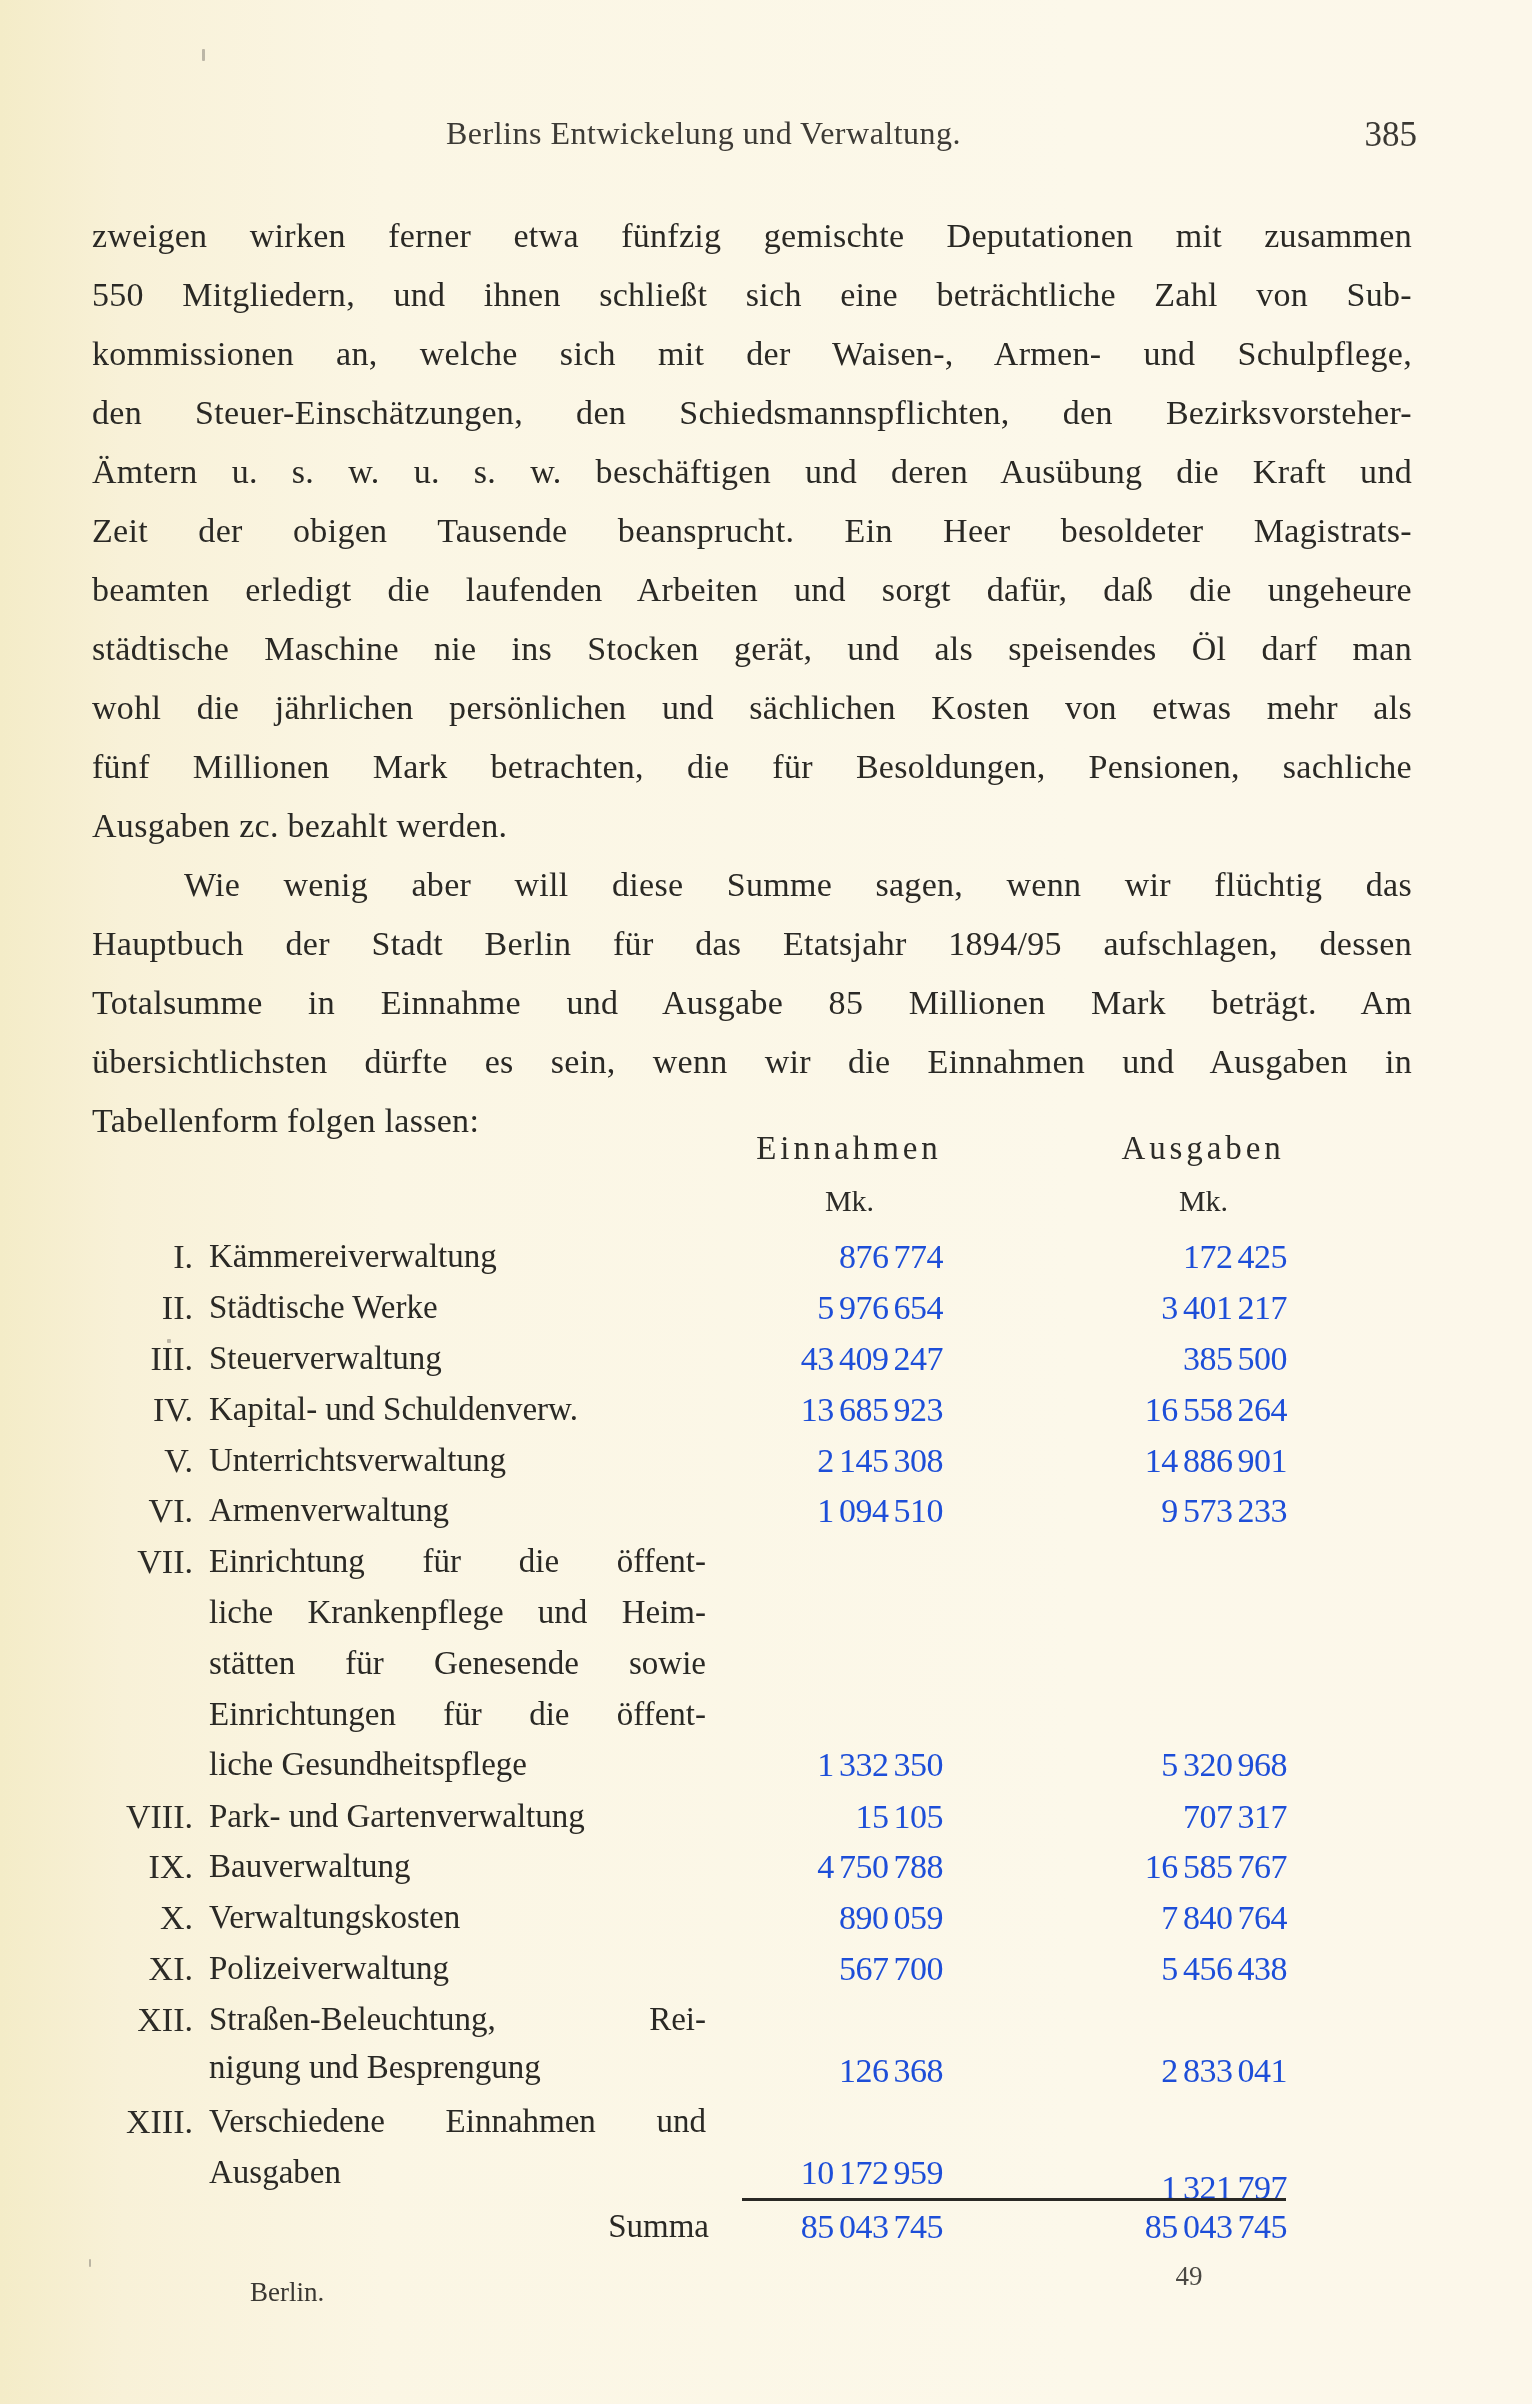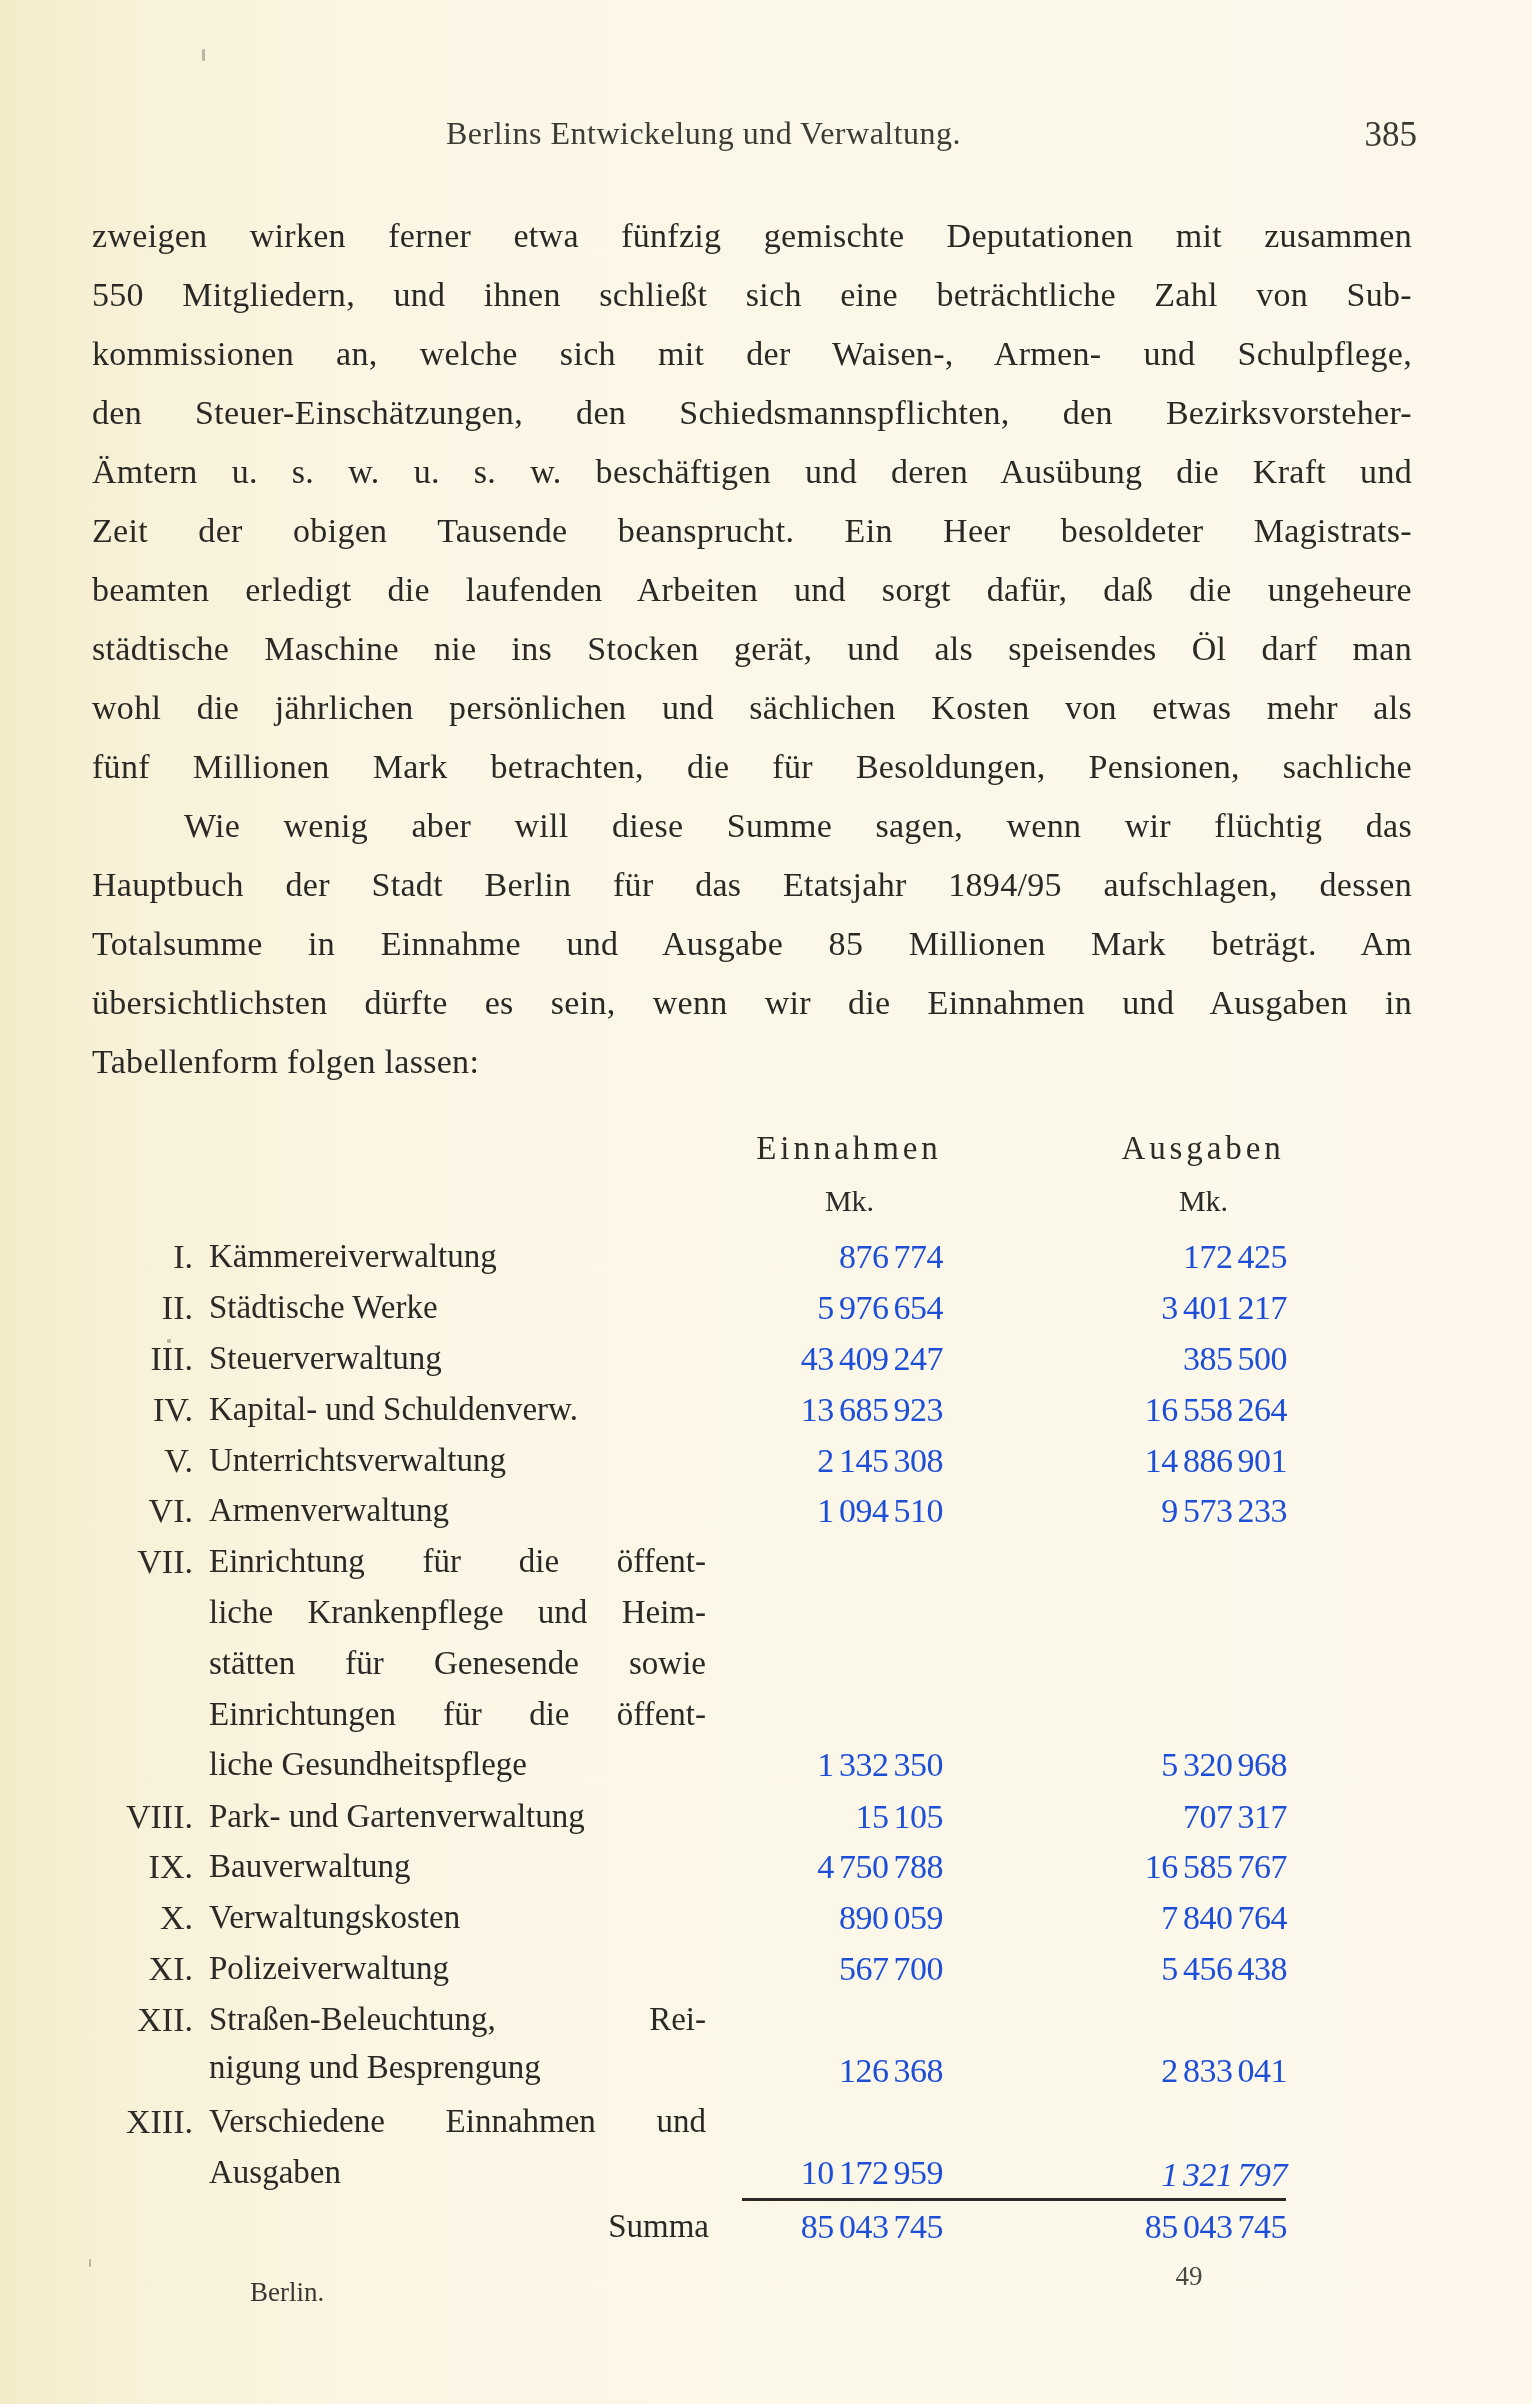--- a/index.html
+++ b/index.html
@@ -87,20 +87,21 @@
         <span class="line">zweigen wirken ferner etwa fünfzig gemischte Deputationen mit zusammen</span>
         <span class="line">550 Mitgliedern, und ihnen schließt sich eine beträchtliche Zahl von Sub-</span>
         <span class="line">kommissionen an, welche sich mit der Waisen-, Armen- und Schulpflege,</span>
         <span class="line">den Steuer-Einschätzungen, den Schiedsmannspflichten, den Bezirksvorsteher-</span>
         <span class="line">Ämtern u. s. w. u. s. w. beschäftigen und deren Ausübung die Kraft und</span>
         <span class="line">Zeit der obigen Tausende beansprucht. Ein Heer besoldeter Magistrats-</span>
         <span class="line">beamten erledigt die laufenden Arbeiten und sorgt dafür, daß die ungeheure</span>
         <span class="line">städtische Maschine nie ins Stocken gerät, und als speisendes Öl darf man</span>
         <span class="line">wohl die jährlichen persönlichen und sächlichen Kosten von etwas mehr als</span>
         <span class="line">fünf Millionen Mark betrachten, die für Besoldungen, Pensionen, sachliche</span>
+        <span class="line last">Ausgaben zc. bezahlt werden.</span>
       </div>
     <div id="para2">
         <span class="line" style="padding-left: 92px;">Wie wenig aber will diese Summe sagen, wenn wir flüchtig das</span>
         <span class="line">Hauptbuch der Stadt Berlin für das Etatsjahr 1894/95 aufschlagen, dessen</span>
         <span class="line">Totalsumme in Einnahme und Ausgabe 85 Millionen Mark beträgt. Am</span>
         <span class="line">übersichtlichsten dürfte es sein, wenn wir die Einnahmen und Ausgaben in</span>
         <span class="line last">Tabellenform folgen lassen:</span>
       </div>
   </div>
 
@@ -186,21 +187,21 @@
           <span class="label" style="top: 0px; text-align: justify; text-align-last: justify; width: 497px; white-space: normal;">Straßen-Beleuchtung, Rei-</span>
           <span class="label" style="top: 48px;">nigung und Besprengung</span>
           <span class="num ein" style="top: 51px;">126 368</span>
           <span class="num aus" style="top: 51px;">2 833 041</span>
         </div>
         <div class="row" style="top: 2103px; height: 102px;">
           <span class="roman">XIII.</span>
           <span class="label" style="top: 0px; text-align: justify; text-align-last: justify; width: 497px; white-space: normal;">Verschiedene Einnahmen und</span>
           <span class="label" style="top: 51px;">Ausgaben</span>
           <span class="num ein" style="top: 51px;">10 172 959</span>
-          <span class="num aus" style="top: 53px; font-style: italic;">1 321 797</span>
+          <span class="num aus" style="top: 66px;">1 321 797</span>
         </div>
       </div>
 
     <div class="rule"></div>
     <div class="row" style="top:2208px;">
       <span class="summa-label">Summa</span>
       <span class="num ein">85 043 745</span>
       <span class="num aus">85 043 745</span>
     </div>
   </div>

